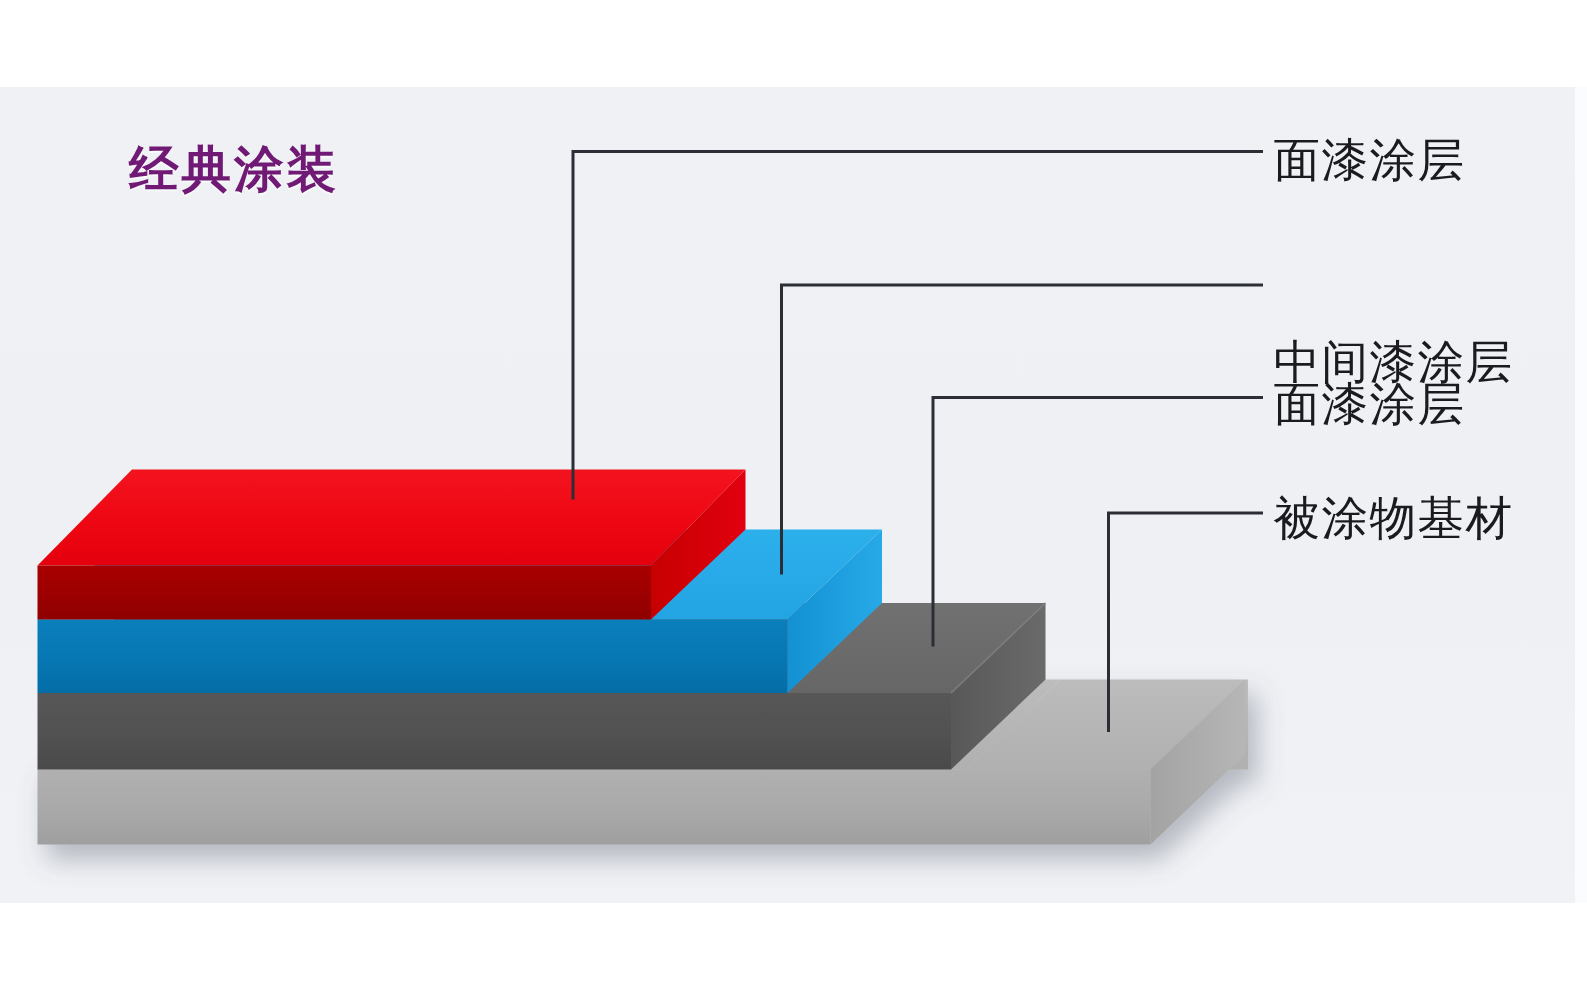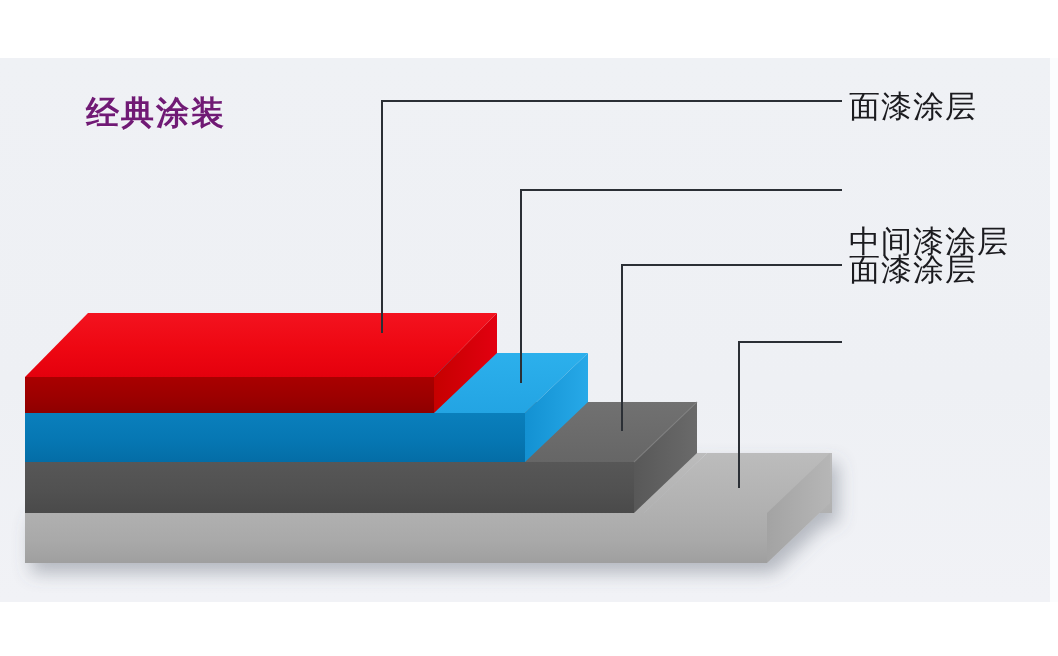--- a/index.html
+++ b/index.html
@@ -174,14 +174,15 @@
     </g>
   </svg>
 
   <div class="title-block">
     <span class="title-line">经典涂装</span>
   </div>
 
   <div class="callout-label" id="label-0">面漆涂层</div>
   <div class="callout-label" id="label-1">中间漆涂层</div>
   <div class="callout-label" id="label-2">面漆涂层</div>
+  <div class="callout-label" id="label-3">被涂物基材</div>
 
 </div>
 
 </body></html>

